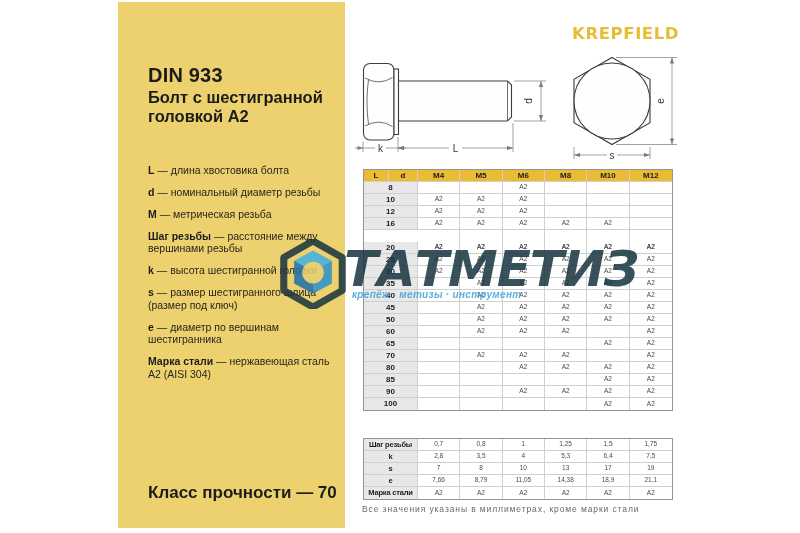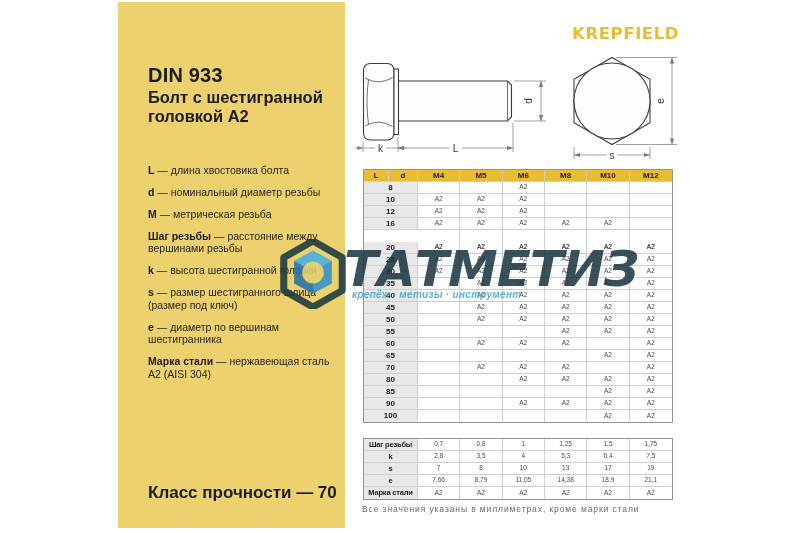--- a/index.html
+++ b/index.html
@@ -259,29 +259,20 @@
         <div class="trow">
           <div class="cell lbl" style="grid-column: span 2;">50</div>
           <div class="cell val"></div>
           <div class="cell val">A2</div>
           <div class="cell val">A2</div>
           <div class="cell val">A2</div>
           <div class="cell val">A2</div>
           <div class="cell val">A2</div>
         </div>
         <div class="trow">
-          <div class="cell lbl" style="grid-column: span 2;">55</div>
-          <div class="cell val"></div>
-          <div class="cell val"></div>
-          <div class="cell val"></div>
-          <div class="cell val">A2</div>
-          <div class="cell val">A2</div>
-          <div class="cell val">A2</div>
-        </div>
-        <div class="trow">
           <div class="cell lbl" style="grid-column: span 2;">60</div>
           <div class="cell val"></div>
           <div class="cell val">A2</div>
           <div class="cell val">A2</div>
           <div class="cell val">A2</div>
           <div class="cell val"></div>
           <div class="cell val">A2</div>
         </div>
         <div class="trow">
           <div class="cell lbl" style="grid-column: span 2;">65</div>

